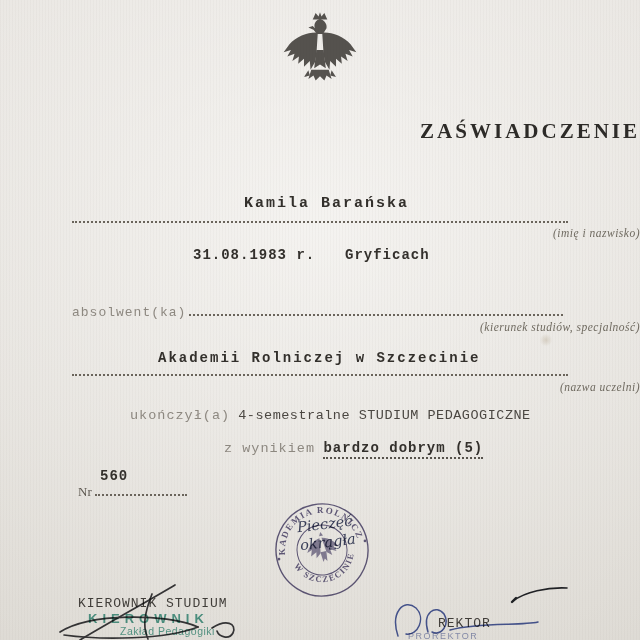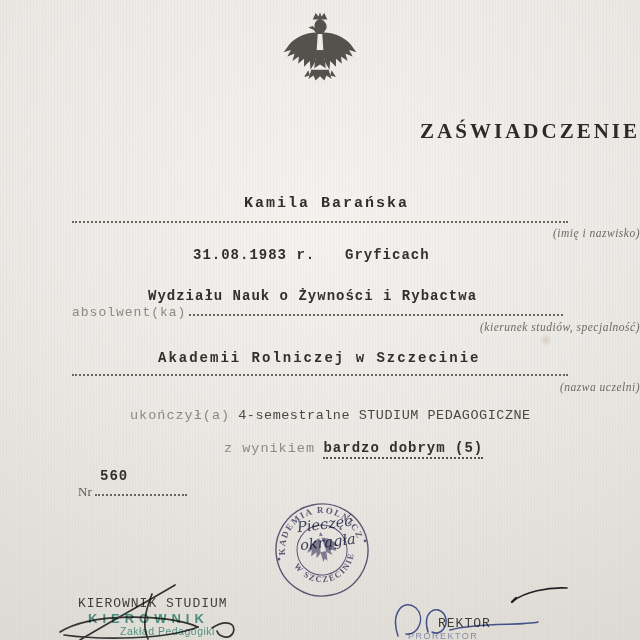--- a/index.html
+++ b/index.html
@@ -54,21 +54,20 @@
 
   <div class="abs centered title" style="top:119px;">ZAŚWIADCZENIE</div>
 
   <div class="abs typed" style="left:244px;top:195px;font-size:15px;letter-spacing:2px;">Kamila Barańska</div>
   <div class="abs dotline" style="left:72px;right:72px;top:221px;"></div>
   <div class="abs centered cap" style="top:227px;">(imię i nazwisko)</div>
 
   <div class="abs typed" style="left:183px;top:247px;font-size:14px;letter-spacing:1px;margin-left:10px;">31.08.1983 r.</div>
   <div class="abs typed" style="left:345px;top:247px;font-size:14px;letter-spacing:1px;">Gryficach</div>
 
-  <div class="abs typed" style="left:148px;top:288px;font-size:14px;letter-spacing:1px;">Wydziału Nauk o Żywności i Rybactwa</div>
   <div class="abs centered cap" style="top:321px;">(kierunek studiów, specjalność)</div>
   <div class="abs row" style="left:72px;right:74px;top:292px;height:28px;">
     <span class="pre">absolwent(ka)</span>
     <span class="fill" style="flex:1;"></span>
   </div>
 
   <div class="abs typed" style="left:158px;top:350px;font-size:14px;letter-spacing:2px;">Akademii Rolniczej w Szczecinie</div>
   <div class="abs dotline" style="left:72px;right:72px;top:374px;"></div>
   <div class="abs centered cap" style="top:381px;">(nazwa uczelni)</div>
 

